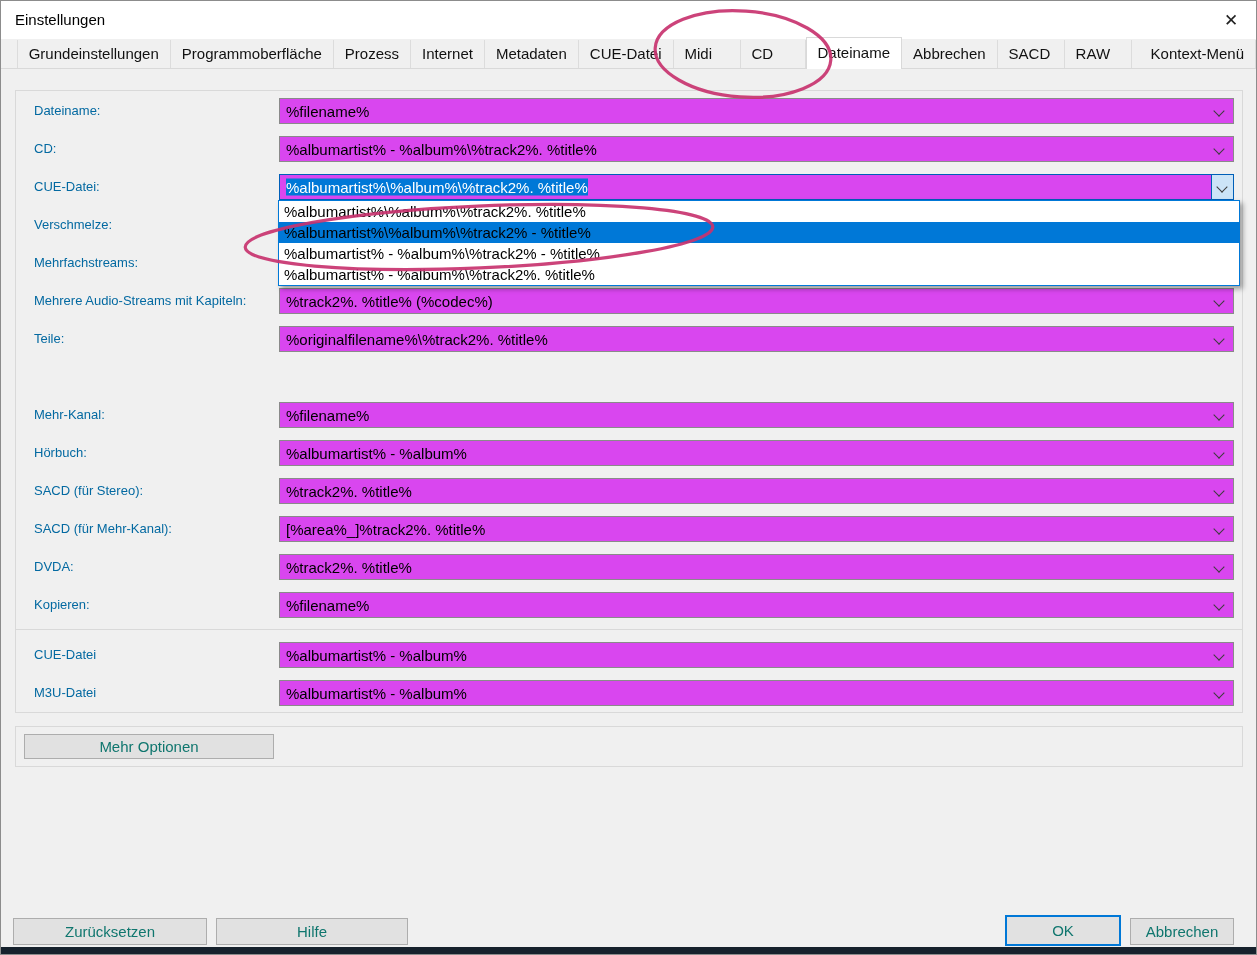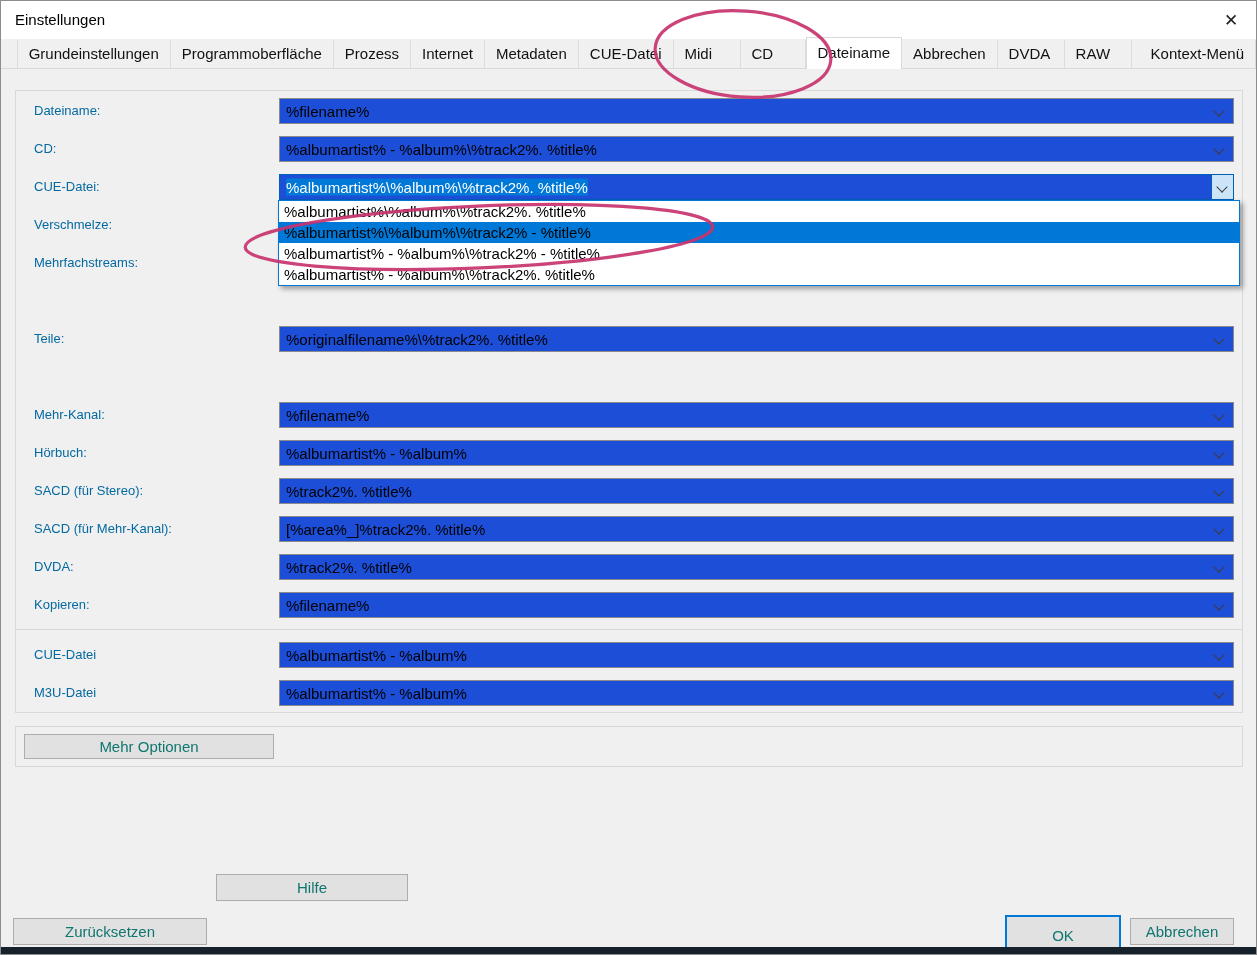--- a/index.html
+++ b/index.html
@@ -22,21 +22,21 @@
               line-height:30px;margin-bottom:-1px;position:relative;z-index:2;}
   
   .panel1{position:absolute;left:14px;top:89px;width:1228px;height:623px;
           border:1px solid #d9d9d9;box-sizing:border-box;}
   .panel2{position:absolute;left:14px;top:725px;width:1228px;height:41px;
           border:1px solid #d9d9d9;box-sizing:border-box;}
   .divider{position:absolute;left:15px;top:628px;width:1226px;height:1px;background:#d9d9d9;}
   
   .row{position:absolute;left:0;right:0;height:26px;}
   .row .label{position:absolute;left:33px;top:0;line-height:26px;font-size:13px;color:#0369a1;white-space:nowrap;}
-  .combo{position:absolute;left:278px;top:0;width:955px;height:26px;background:#1d4ed8;
+  .combo{position:absolute;left:278px;top:0;width:955px;height:26px;background:#d946ef;
          border:1px solid #8a8a8a;box-sizing:border-box;cursor:default;}
   .combo-text{position:absolute;left:6px;top:50%;transform:translateY(-50%);
               font-size:15px;color:#000;white-space:pre;}
   .chev{position:absolute;right:10px;top:8px;width:7px;height:7px;
         border-right:1.5px solid #3c3c3c;border-bottom:1.5px solid #3c3c3c;transform:rotate(45deg);}
   .combo.focused{border-color:#005fb8;}
   .combo.focused .focus-btn{position:absolute;right:0;top:0;width:22px;height:100%;
         background:#cce4f7;border-left:1px solid #005fb8;box-sizing:border-box;}
   .combo.focused .chev{right:7px;z-index:2;}
   .sel-text{background:#0078d7;color:#fff;}
@@ -45,22 +45,22 @@
             border:1px solid #0078d7;box-shadow:3px 3px 5px rgba(0,0,0,0.35);z-index:10;}
   .dd-item{height:21px;line-height:21px;padding-left:5px;font-size:15px;color:#000;
            white-space:pre;cursor:default;}
   .dd-item.selected{background:#0078d7;color:#000000;}
   
   .btn{position:absolute;background:#e1e1e1;border:1px solid #adadad;box-sizing:border-box;
        font-size:15px;color:#0f766e;display:flex;align-items:center;justify-content:center;cursor:pointer;
        font-family:"Liberation Sans",sans-serif;}
   .btn.more{left:23px;top:733px;width:250px;height:25px;}
   .btn.reset{left:12px;top:917px;width:194px;height:27px;}
-  .btn.help{left:215px;top:873px;width:192px;height:27px;}
-  .btn.ok{left:1004px;top:914px;width:116px;height:40px;border:2px solid #0078d7;}
+  .btn.help{left:215px;top:917px;width:192px;height:27px;}
+  .btn.ok{left:1004px;top:914px;width:116px;height:31px;border:2px solid #0078d7;}
   .btn.cancel{left:1129px;top:917px;width:104px;height:27px;}
   
   .bottom-strip{position:absolute;left:0;right:0;bottom:0;height:7px;background:#16212c;}
   
   .annot{position:absolute;left:0;top:0;z-index:50;pointer-events:none;}
 </style>
 </head>
 <body>
 
 <div class="window">
@@ -76,21 +76,21 @@
     <div class="tab first">Grundeinstellungen</div>
     <div class="tab">Programmoberfläche</div>
     <div class="tab">Prozess</div>
     <div class="tab">Internet</div>
     <div class="tab">Metadaten</div>
     <div class="tab">CUE-Datei</div>
     <div class="tab wide">Midi</div>
     <div class="tab wide" style="min-width:42px;">CD</div>
     <div class="tab active">Dateiname</div>
     <div class="tab">Abbrechen</div>
-    <div class="tab wide">DVDA</div>
+    <div class="tab wide">SACD</div>
     <div class="tab wide">RAW</div>
     <div class="tab" style="margin-left:8px;">Kontext-Menü</div>
   </div>
 
   <div class="panel1"></div>
   <div class="divider"></div>
 
   <div class="row" style="top:97px">
     <span class="label">Dateiname:</span>
     <div class="combo">
@@ -117,20 +117,27 @@
   </div>
 
   <div class="row" style="top:211px">
     <span class="label">Verschmelze:</span>
   </div>
 
   <div class="row" style="top:249px">
     <span class="label">Mehrfachstreams:</span>
   </div>
 
+  <div class="row" style="top:287px">
+    <span class="label">Mehrere Audio-Streams mit Kapiteln:</span>
+    <div class="combo">
+      <span class="combo-text">%track2%. %title% (%codec%)</span>
+      <span class="chev"></span>
+    </div>
+  </div>
 
   <div class="row" style="top:325px">
     <span class="label">Teile:</span>
     <div class="combo">
       <span class="combo-text">%originalfilename%\%track2%. %title%</span>
       <span class="chev"></span>
     </div>
   </div>
 
 

